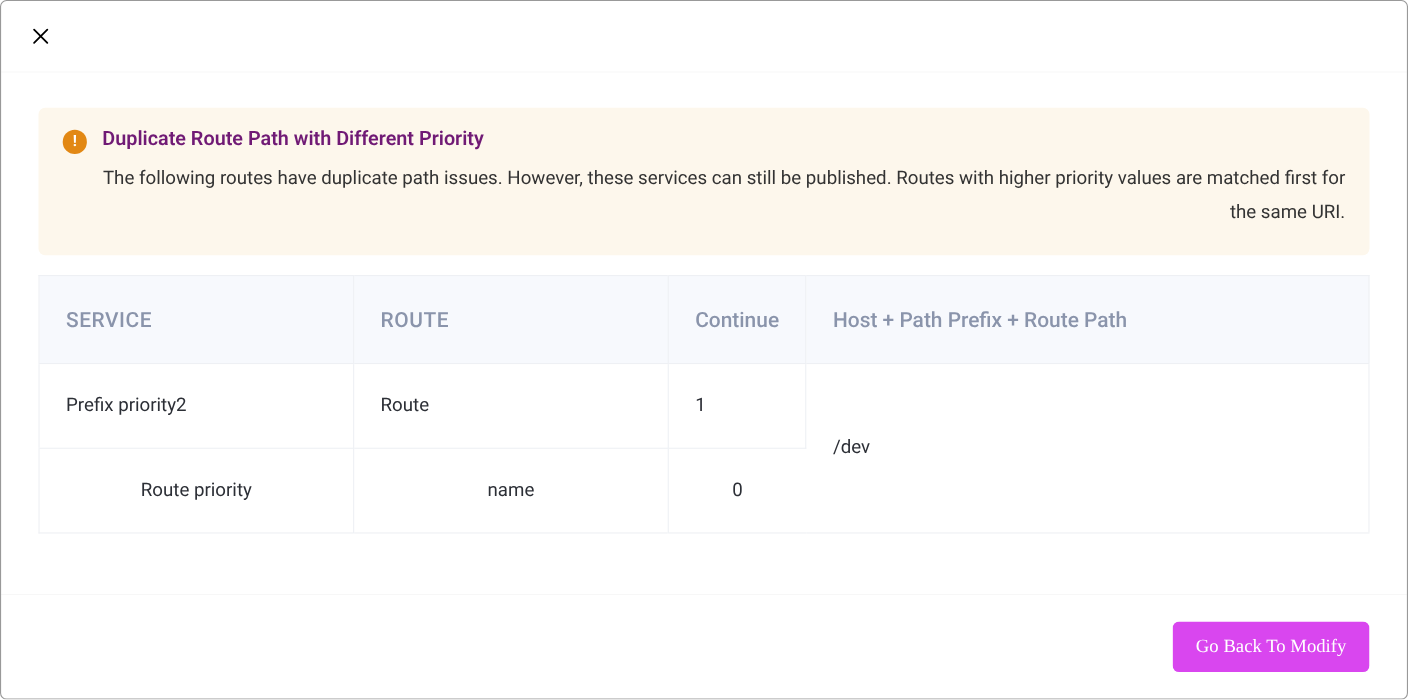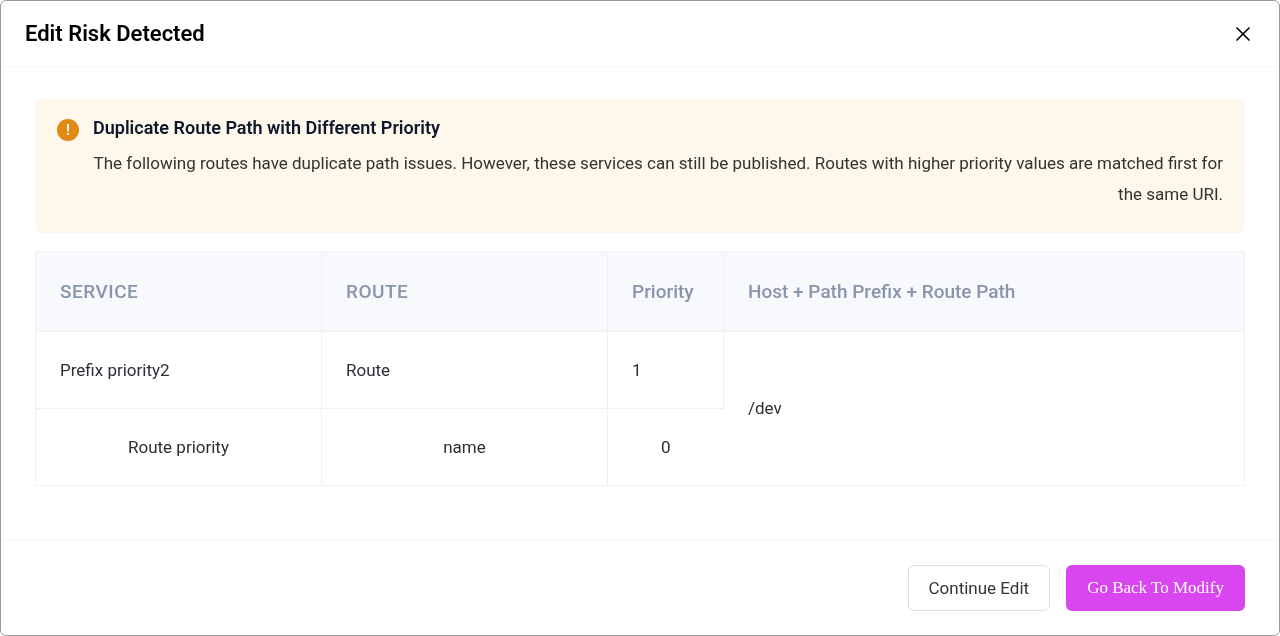--- a/index.html
+++ b/index.html
@@ -74,21 +74,21 @@
       font-weight: 700;
       flex-shrink: 0;
       margin-top: 2px;
     }
     .alert-content {
       flex: 1;
     }
     .alert-title {
       font-size: 18px;
       font-weight: 600;
-      color: #0f172a;
+      color: #701a75;
       margin-bottom: 10px;
     }
     .alert-desc {
       font-size: 17px;
       color: #333;
       line-height: 1.85;
       text-align: right;
     }
     .table {
       width: 100%;
@@ -156,21 +156,20 @@
       background: #d946ef;
       color: #fff;
       font-family: Liberation Serif, serif;
     }
   </style>
 </head>
 <body>
 
 <div class="modal">
   <div class="modal-header">
-    <div class="modal-title">Edit Risk Detected</div>
     <div class="close-btn">
       <svg viewBox="0 0 24 24" fill="none" stroke="currentColor" stroke-width="2.2" stroke-linecap="round">
         <line x1="4" y1="4" x2="20" y2="20"></line>
         <line x1="20" y1="4" x2="4" y2="20"></line>
       </svg>
     </div>
   </div>
 
   <div class="modal-body">
     <div class="alert">
@@ -179,37 +178,36 @@
         <div class="alert-title">Duplicate Route Path with Different Priority</div>
         <div class="alert-desc">The following routes have duplicate path issues. However, these services can still be published. Routes with higher priority values are matched first for the same URI.</div>
       </div>
     </div>
 
     <table class="table">
       <thead>
         <tr>
           <th class="service" style="width:286px">SERVICE</th>
           <th class="route" style="width:286px">ROUTE</th>
-          <th style="width:116px">Priority</th>
+          <th style="width:116px">Continue</th>
           <th>Host + Path Prefix + Route Path</th>
         </tr>
       </thead>
       <tbody>
         <tr>
           <td>Prefix priority2</td>
           <td>Route</td>
           <td>1</td>
           <td class="merged" rowspan="2">/dev</td>
         </tr>
         <tr>
           <td>Route priority</td>
           <td>name</td>
           <td>0</td>
         </tr>
       </tbody>
     </table>
   </div>
 
   <div class="modal-footer">
-    <button class="btn btn-secondary">Continue Edit</button>
     <button class="btn btn-primary">Go Back To Modify</button>
   </div>
 </div>
 
 </body></html>

